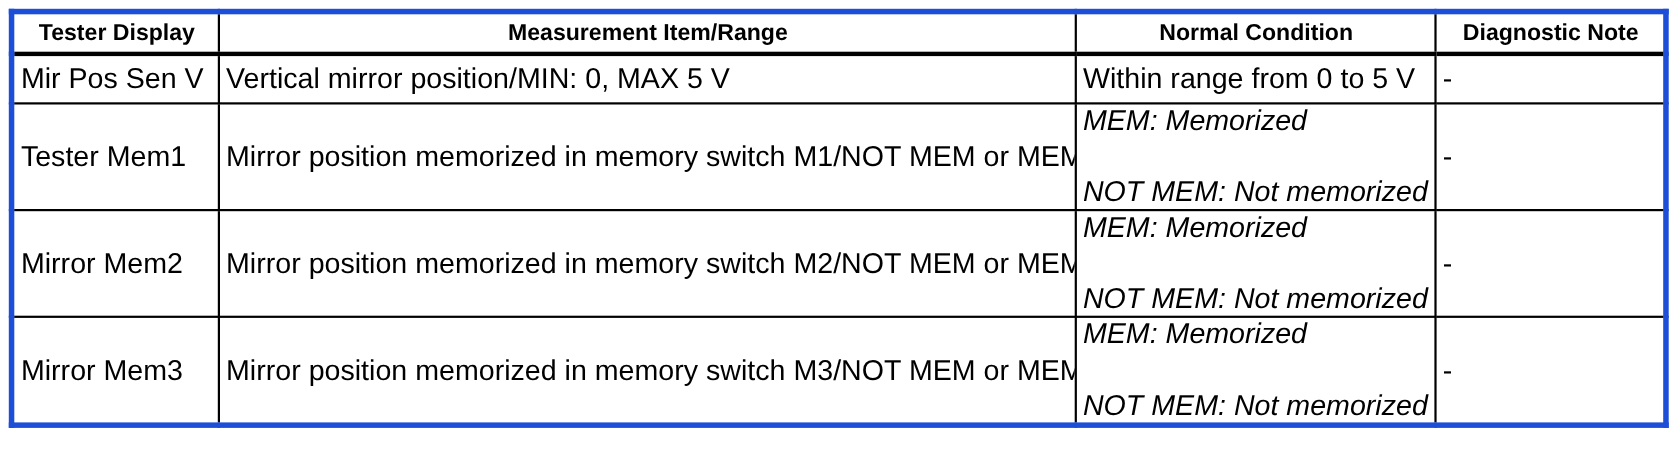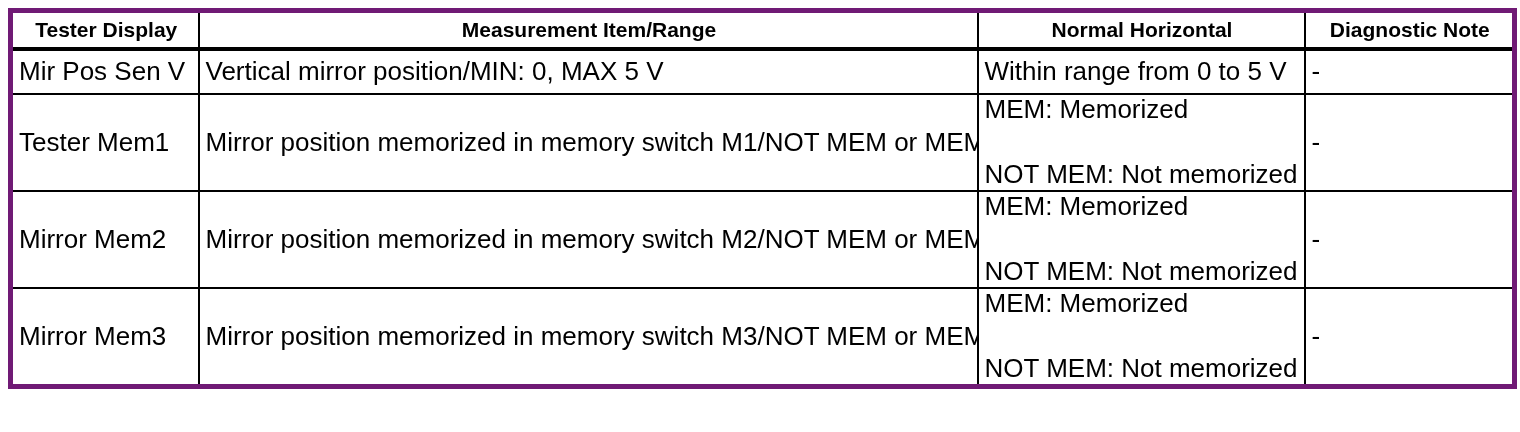--- a/index.html
+++ b/index.html
@@ -17,21 +17,21 @@
   .table-wrap {
     position: absolute;
     left: 8px;
     top: 8px;
   }
   table.diag-table {
     border-collapse: collapse;
     table-layout: fixed;
     width: 1504px;
     background: #ffffff;
-    border: 5px solid #701a75;
+    border: 5px solid #1d4ed8;
   }
   table.diag-table col.c1 { width: 188px; }
   table.diag-table col.c2 { width: 779px; }
   table.diag-table col.c3 { width: 327px; }
   table.diag-table col.c4 { width: 210px; }
 
   table.diag-table th,
   table.diag-table td {
     border: 2px solid #000000;
     padding: 0 4px 0 6px;
@@ -56,38 +56,39 @@
     padding-bottom: 3px;
   }
   td.cell-normal-condition .nc-stack {
     display: flex;
     flex-direction: column;
     justify-content: center;
     height: 100%;
   }
   tr.row-tall td.cell-normal-condition .nc-stack {
     justify-content: space-between;
+    font-style: italic;
   }
 </style>
 </head>
 <body>
 
 <div class="table-wrap">
   <table class="diag-table">
     <colgroup>
       <col class="c1">
         <col class="c2">
         <col class="c3">
         <col class="c4">
     </colgroup>
     <thead>
       <tr>
         <th>Tester Display</th>
         <th>Measurement Item/Range</th>
-        <th>Normal Horizontal</th>
+        <th>Normal Condition</th>
         <th>Diagnostic Note</th>
       </tr>
     </thead>
     <tbody>
         <tr class="row-short">
     <td class="cell-tester-display">Mir Pos Sen V</td>
     <td class="cell-measurement">Vertical mirror position/MIN: 0, MAX 5 V</td>
     <td class="cell-normal-condition">
       <div class="nc-stack">
               <div class="nc-line">Within range from 0 to 5 V</div>

